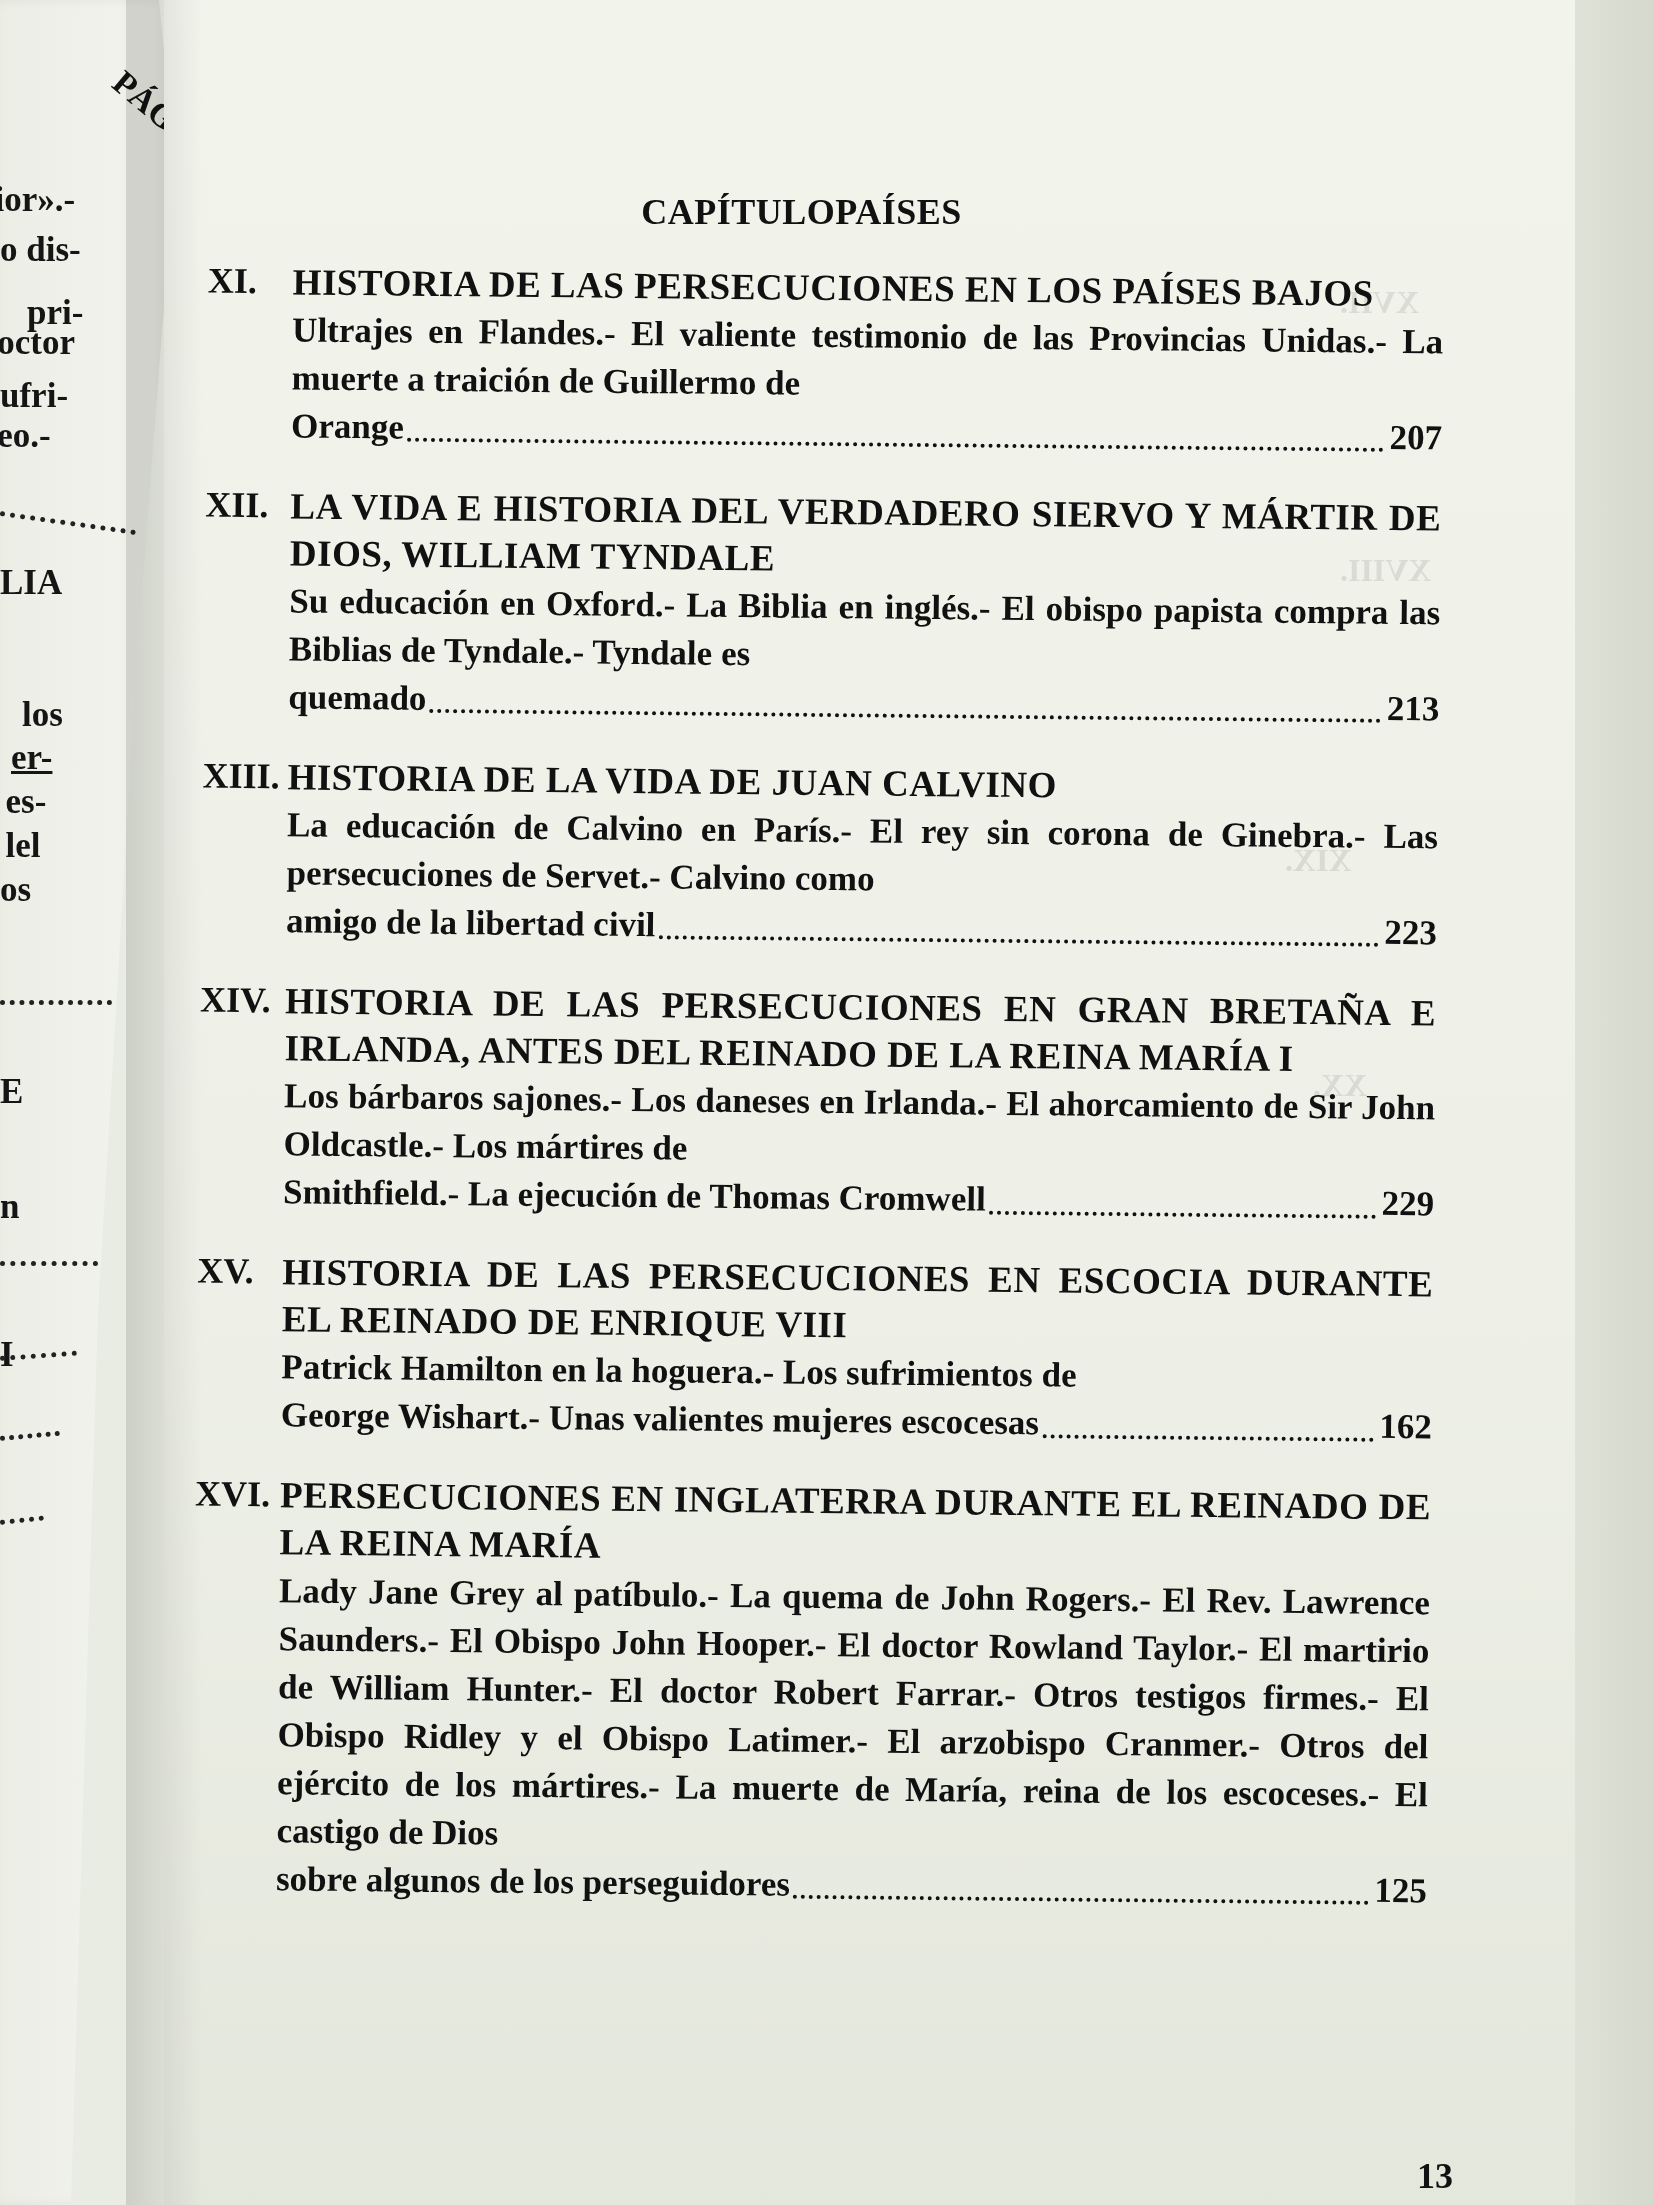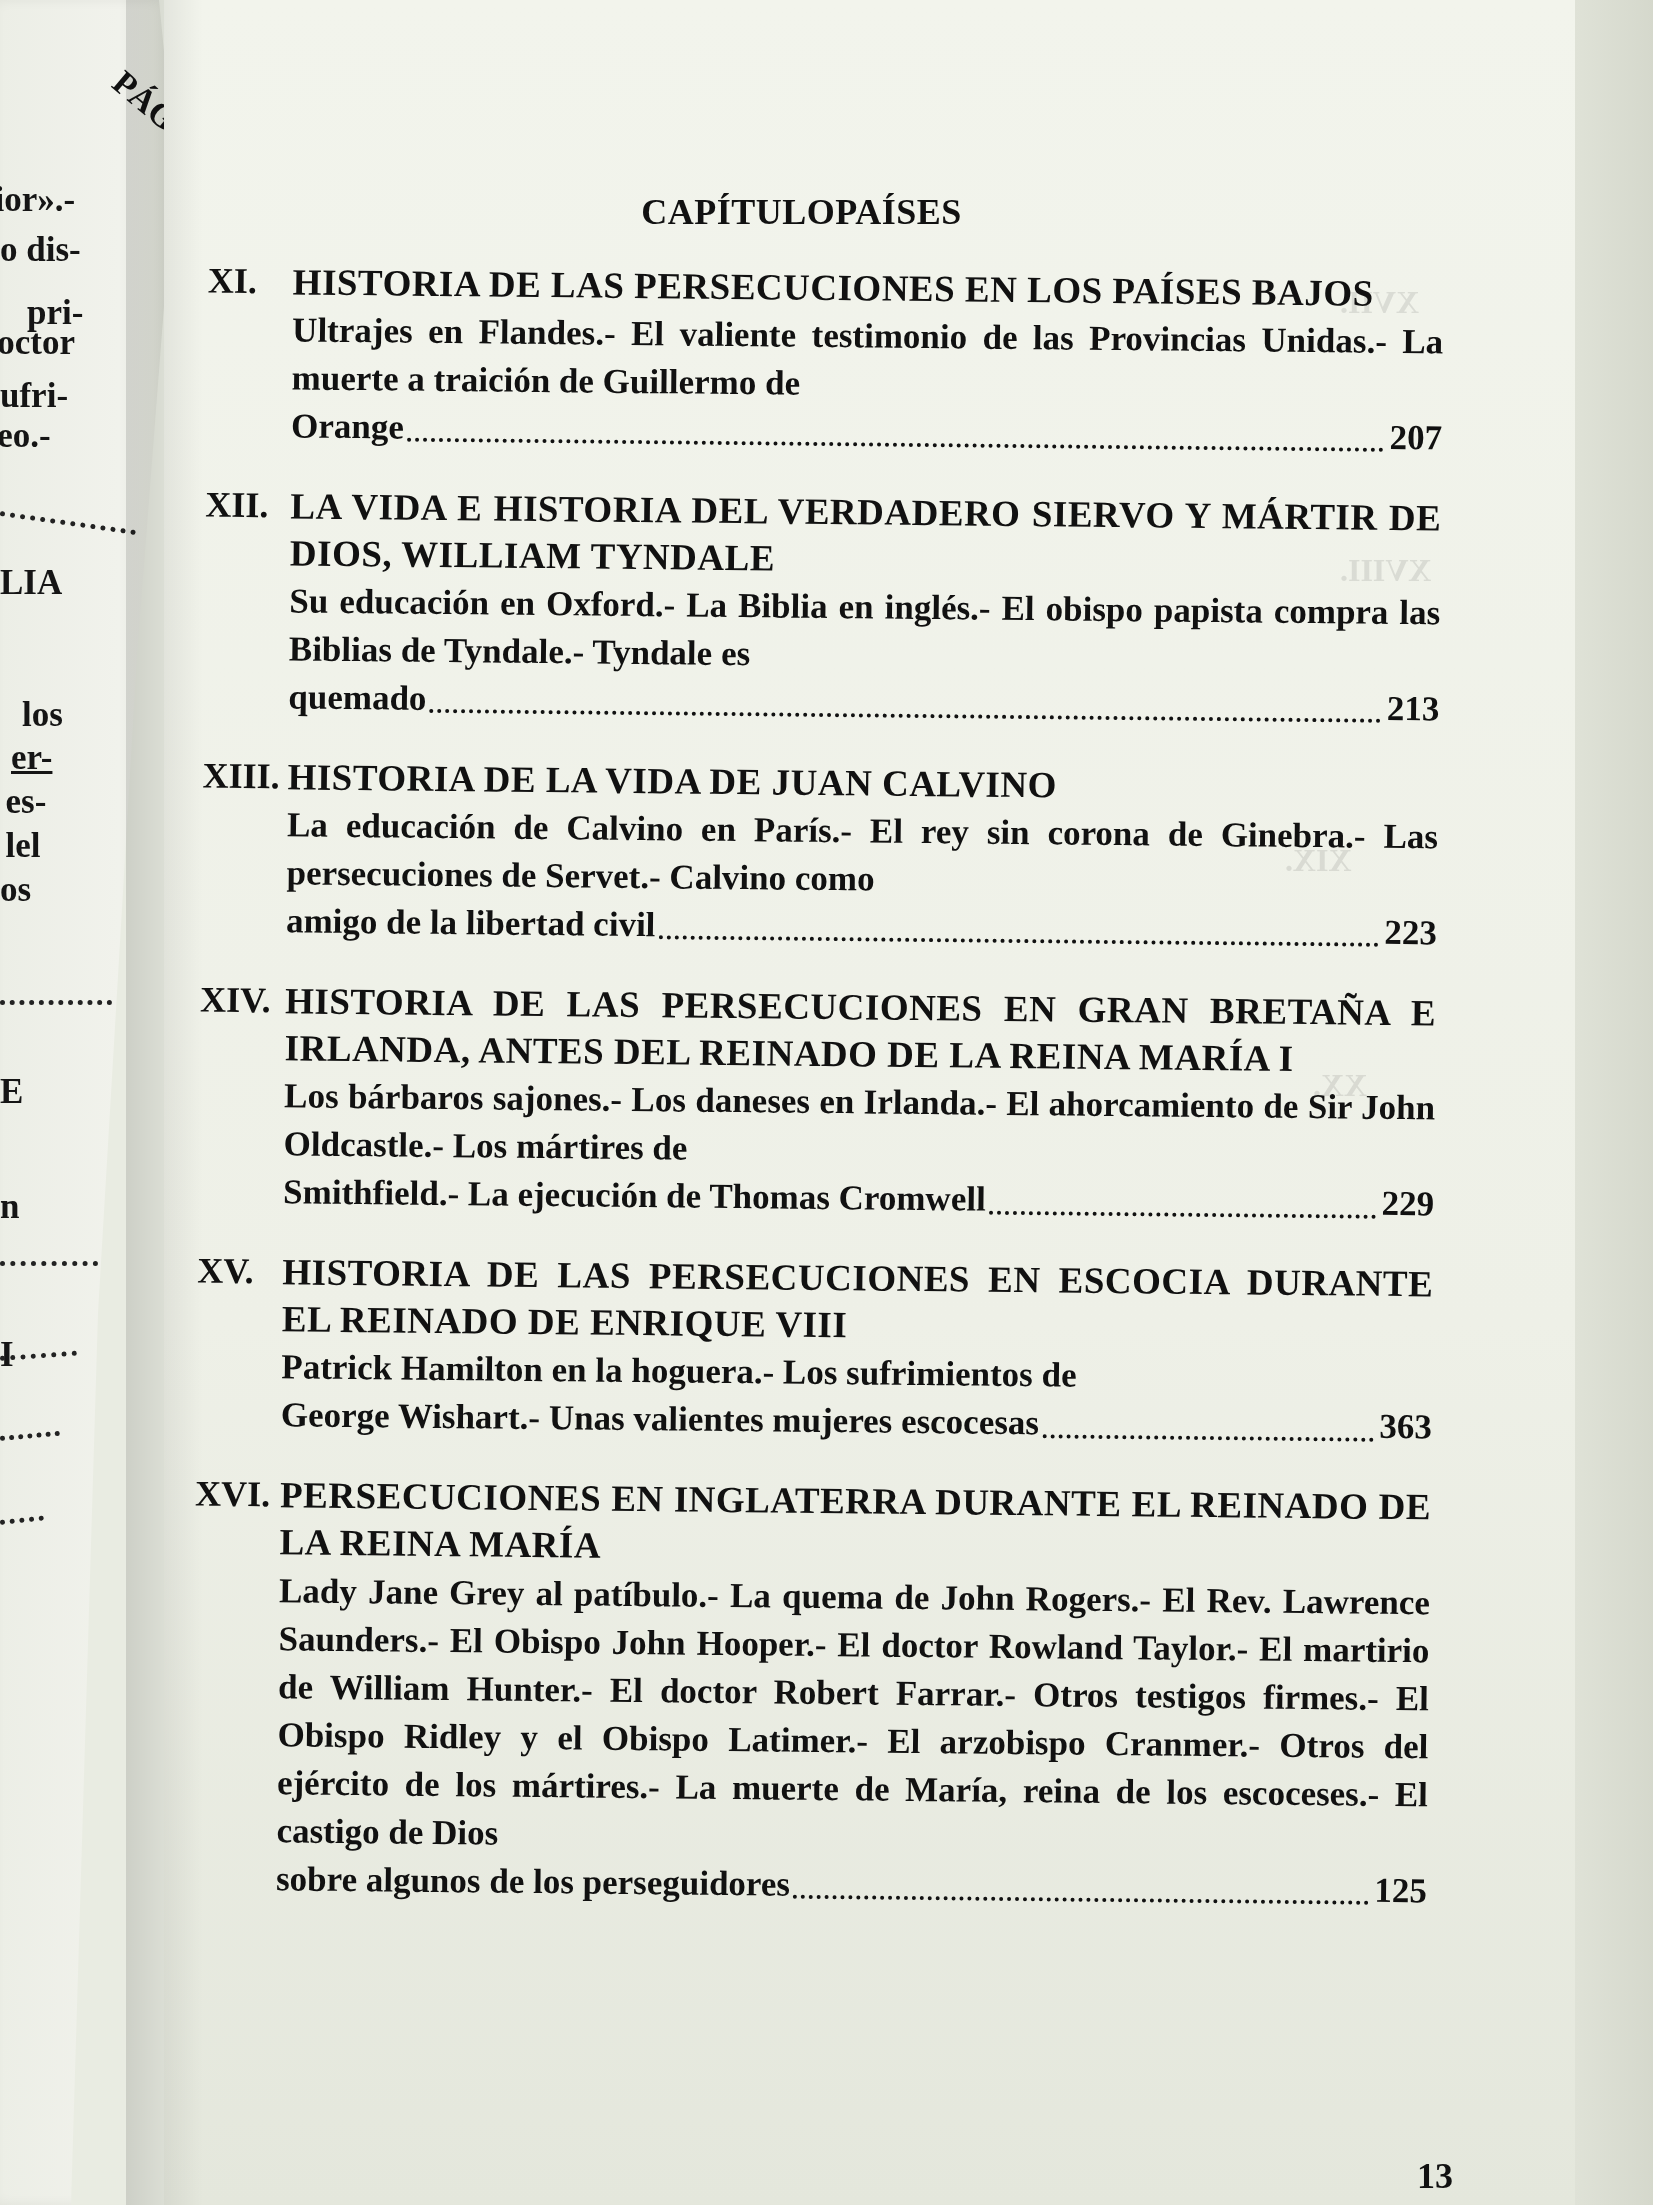--- a/index.html
+++ b/index.html
@@ -174,21 +174,21 @@
   </div>
 
   <div class="entry">
     <div class="num">XV.</div>
     <div class="body">
       <div class="title">HISTORIA DE LAS PERSECUCIONES EN ESCOCIA DURANTE EL REINADO DE ENRIQUE VIII</div>
       <div class="desc">Patrick Hamilton en la hoguera.- Los sufrimientos de</div>
       <div class="last-line">
         <span>George Wishart.- Unas valientes mujeres escocesas</span>
         <span class="leader"></span>
-        <span class="page">363</span>
+        <span class="page">162</span>
       </div>
     </div>
   </div>
 
   <div class="entry">
     <div class="num">XVI.</div>
     <div class="body">
       <div class="title">PERSECUCIONES EN INGLATERRA DURANTE EL REINADO DE LA REINA MARÍA</div>
       <div class="desc">Lady Jane Grey al patíbulo.- La quema de John Rogers.- El Rev. Lawrence Saunders.- El Obispo John Hooper.- El doctor Rowland Taylor.- El martirio de William Hunter.- El doctor Robert Farrar.- Otros testigos firmes.- El Obispo Ridley y el Obispo Latimer.- El arzobispo Cranmer.- Otros del ejército de los mártires.- La muerte de María, reina de los escoceses.- El castigo de Dios</div>
       <div class="last-line">

